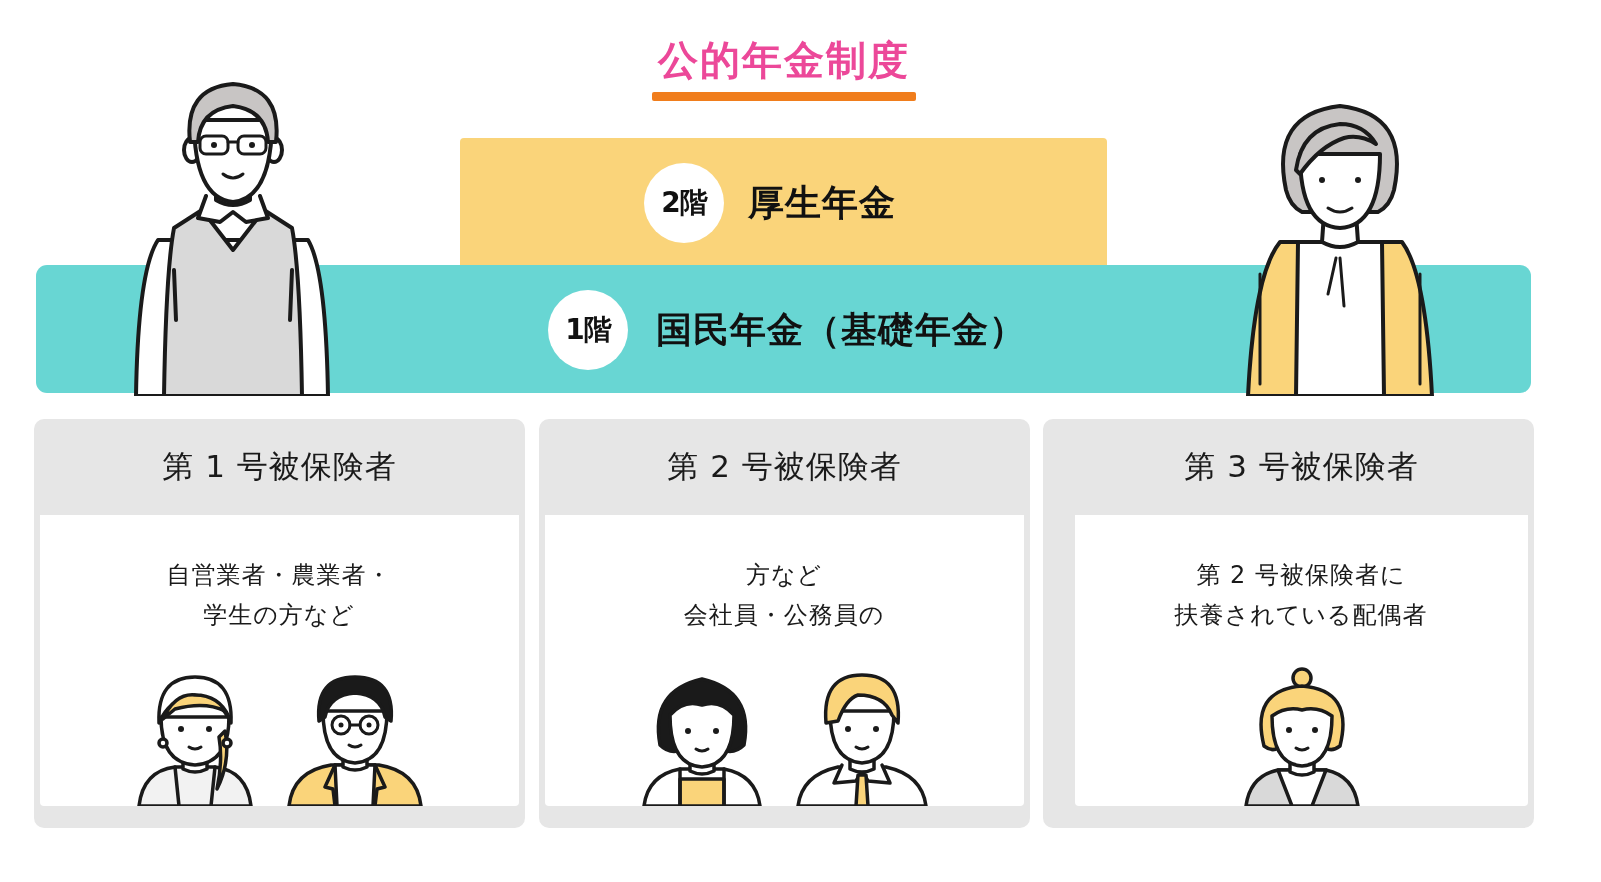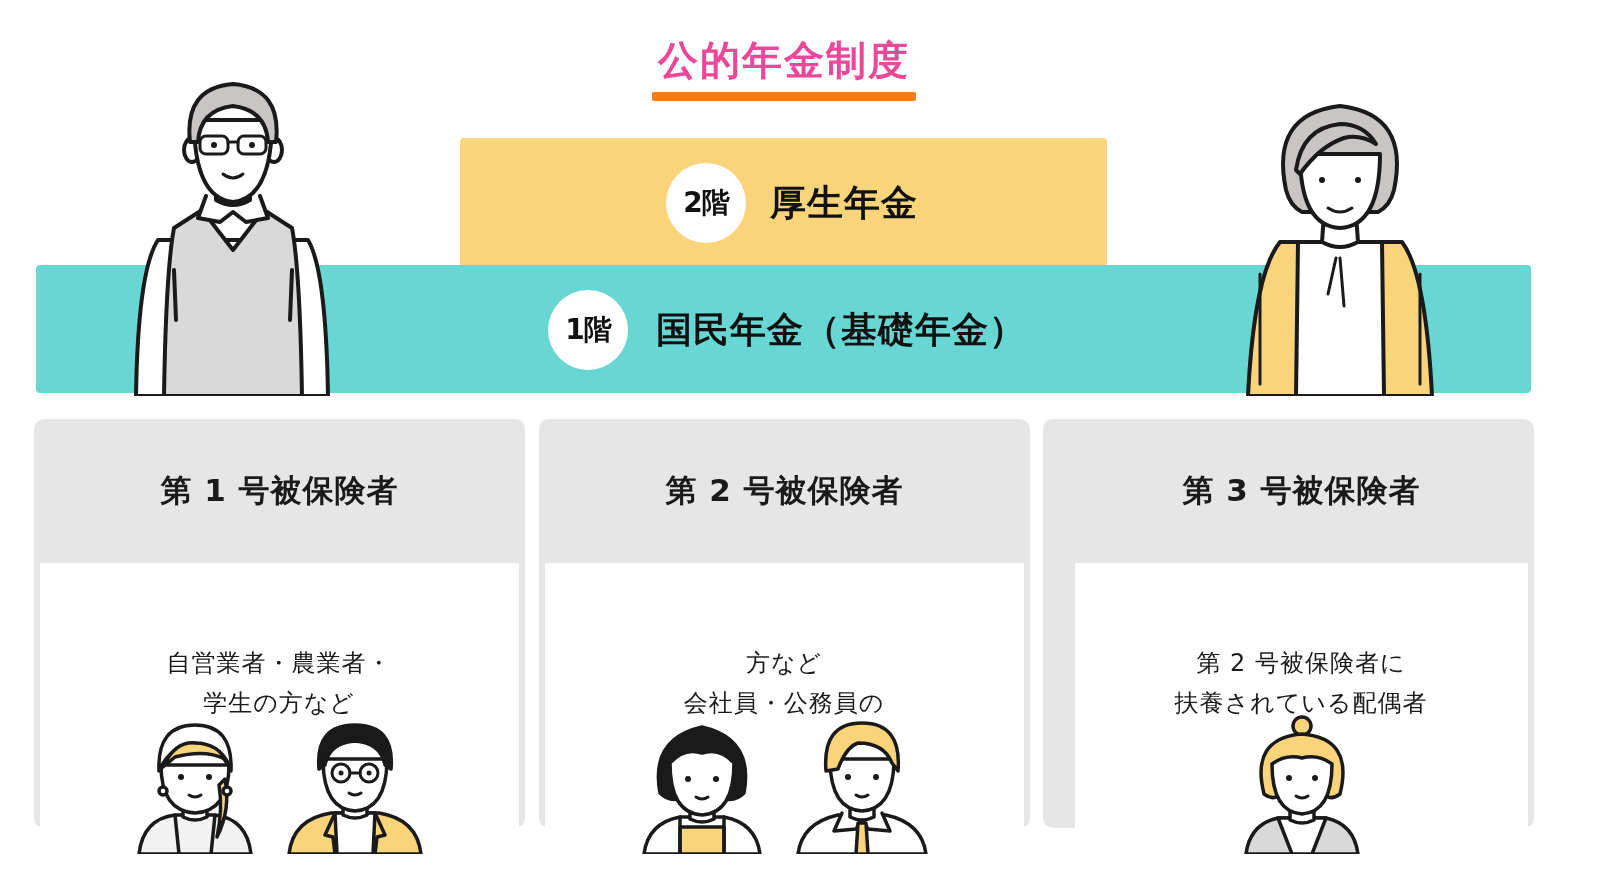--- a/index.html
+++ b/index.html
@@ -14,24 +14,24 @@
     position: absolute; left: 652px; top: 92px; width: 264px; height: 9px;
     background: #f07d1c; border-radius: 2px;
   }
 
   .tier2 {
     position: absolute; left: 460px; top: 138px; width: 647px; height: 130px;
     background: #fad47a; border-radius: 4px 4px 0 0;
   }
   .tier1 {
     position: absolute; left: 36px; top: 265px; width: 1495px; height: 128px;
-    background: #68d6d3; border-radius: 4px;
+    background: #68d6d3; border-radius: 11px;
   }
   .tier-row { position: absolute; display: flex; align-items: center; }
-  .tier2 .tier-row { left: 206px; top: 25px; }
+  .tier2 .tier-row { left: 184px; top: 25px; }
   .tier1 .tier-row { left: 512px; top: 25px; }
   .badge {
     width: 80px; height: 80px; border-radius: 50%; background: #ffffff;
     display: flex; align-items: center; justify-content: center;
     font-size: 28px; font-weight: bold; letter-spacing: -1px; color: #111;
   }
   .tier-label { font-size: 36px; font-weight: bold; color: #111; letter-spacing: 1px; }
   .tier2 .tier-label { margin-left: 24px; }
   .tier1 .tier-label { margin-left: 28px; }
 
@@ -40,30 +40,30 @@
   .person-woman { left: 1240px; top: 94px; width: 200px; height: 302px; }
 
   .card {
     position: absolute; top: 419px; width: 491px; height: 409px;
     background: #e6e6e6; border-radius: 10px; padding: 0 6px 6px 6px;
   }
   .card-1 { left: 34px; }
   .card-2 { left: 539px; }
   .card-3 { left: 1043px; padding-left: 32px; }
   .card-head {
-    height: 144px; display: flex; align-items: center; justify-content: center;
-    font-size: 31px; font-weight: bold; color: #1a1a1a; letter-spacing: 1px;
+    height: 96px; display: flex; align-items: center; justify-content: center;
+    font-size: 31px; font-weight: normal; color: #1a1a1a; letter-spacing: 1px;
   }
   .card-body {
     position: relative; background: #ffffff; height: 291px; border-radius: 0 0 4px 4px;
     overflow: hidden;
   }
   .card-desc {
     position: absolute; left: 0; right: 1px; top: 40px; text-align: center;
-    font-size: 24px; line-height: 40px; color: #1a1a1a; letter-spacing: 1px; margin-top: 40px;
+    font-size: 24px; line-height: 40px; color: #1a1a1a; letter-spacing: 1px;
   }
   .card-desc span { display: block; }
   .avatars { position: absolute; left: 0; right: 0; bottom: 0; display: flex; justify-content: center; gap: 30px; }
   .avatar svg { display: block; }
 </style>
 </head>
 <body>
 
 <div class="title">公的年金制度</div>
 <div class="title-bar"></div>

